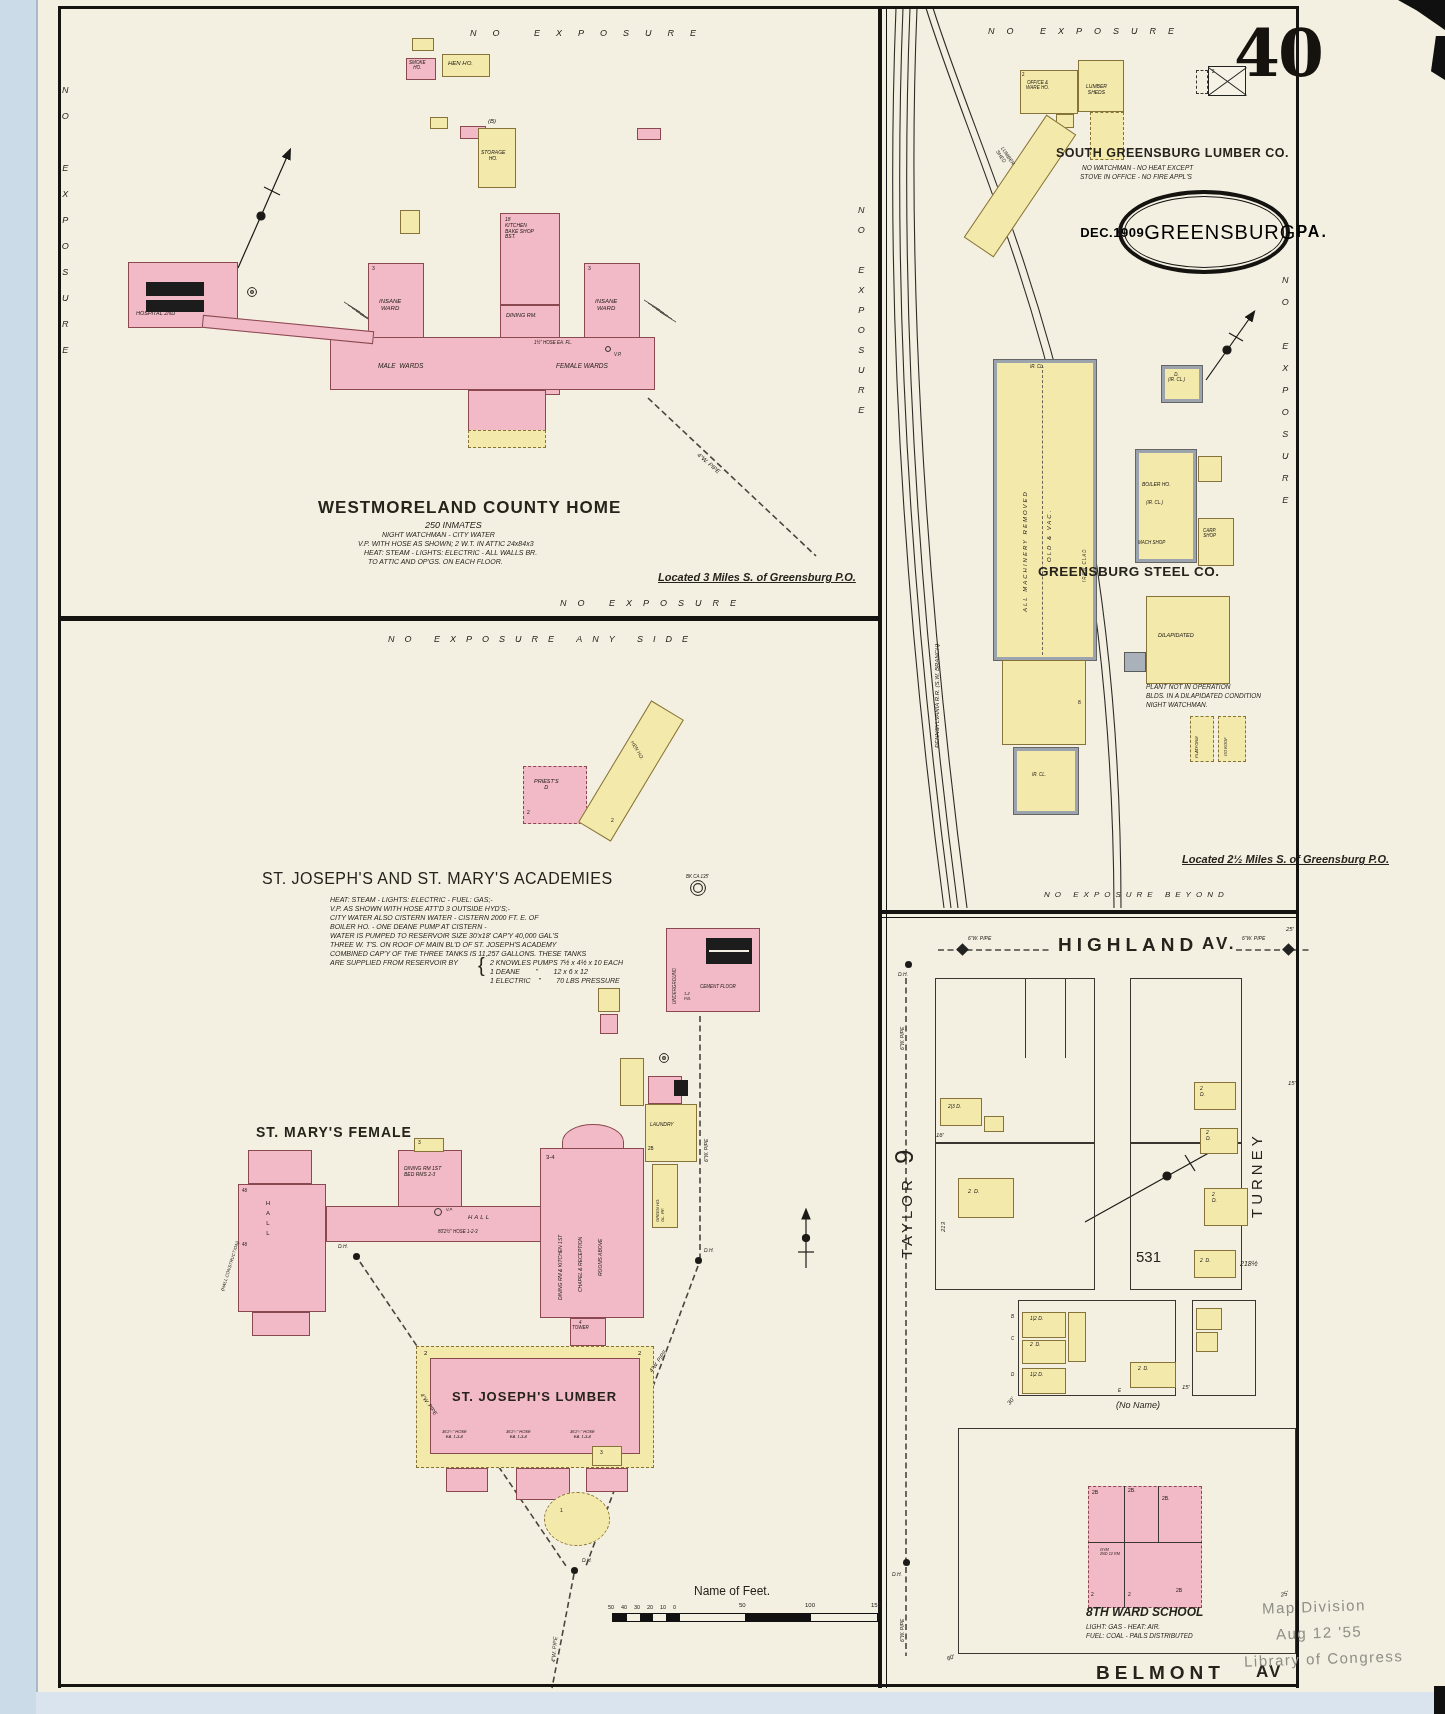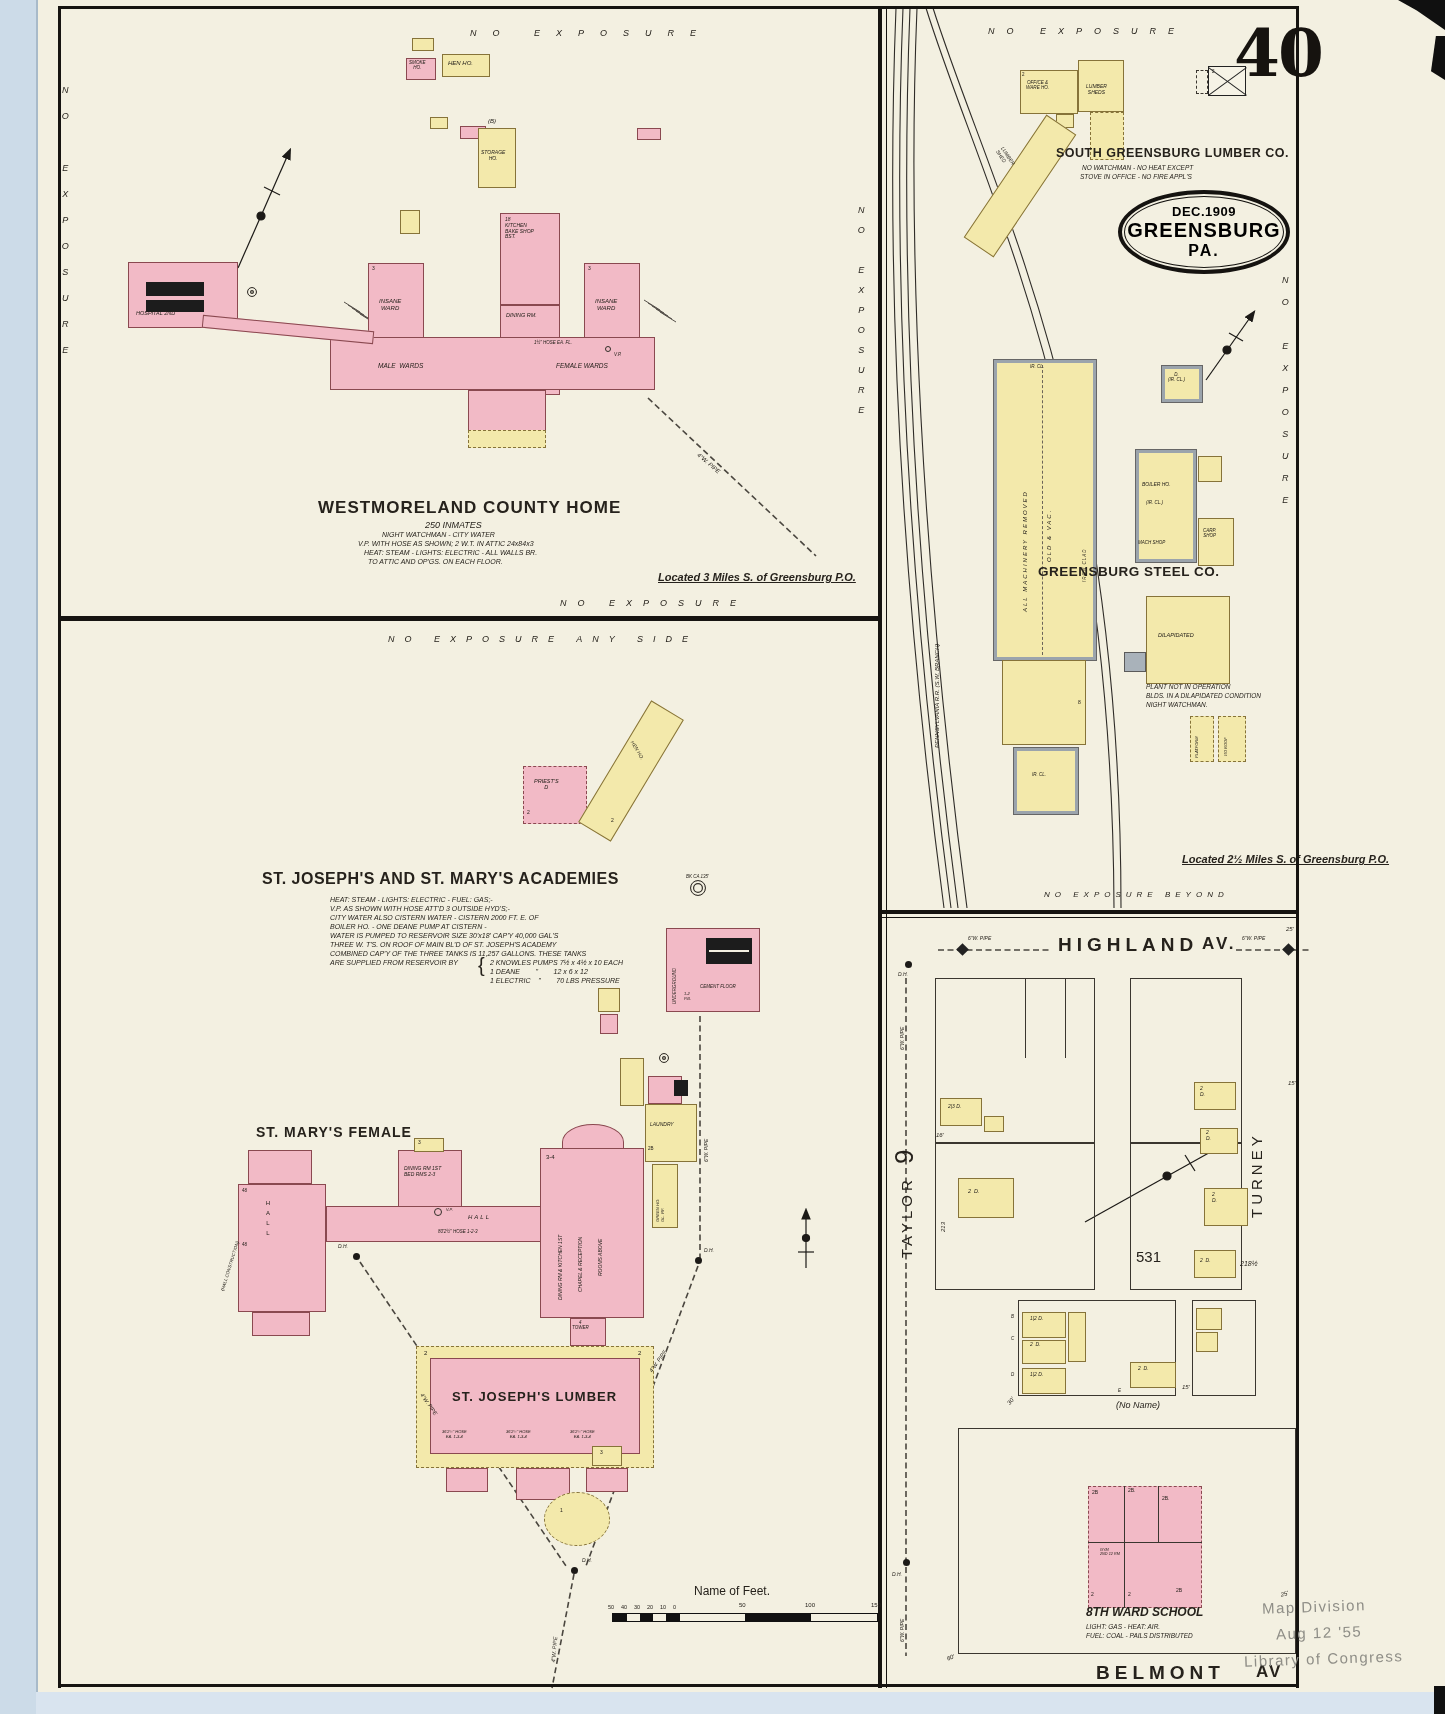--- a/index.html
+++ b/index.html
@@ -21,24 +21,24 @@
   .xbox{background:#f6f3e6;border:1.5px solid #222;}
   .xbox::before,.xbox::after{content:"";position:absolute;left:-5px;top:50%;width:47px;height:1.2px;background:#222;transform-origin:50% 50%;}
   .xbox::before{transform:rotate(36deg);}
   .xbox::after{transform:rotate(-36deg);}
   .circ{position:absolute;border:1.3px solid #332f29;border-radius:50%;box-sizing:border-box;}
   .circ.fill{background:#1c1a17;border:none;}
   .circ.double{box-shadow:inset 0 0 0 2px #f3f0e1, inset 0 0 0 3.2px #332f29;}
   .rule{position:absolute;background:#161411;}
   .ovl{position:absolute;left:0;top:0;pointer-events:none;}
   .oval{position:absolute;left:1118px;top:190px;width:164px;height:76px;border:4px solid #151310;border-radius:50%;
-        display:flex;flex-direction:column;align-items:center;justify-content:center;}
+        display:flex;flex-direction:row;align-items:center;justify-content:center;}
   .oval .inner{position:absolute;inset:2px;border:1.5px solid #151310;border-radius:50%;}
   .ov-date{font-size:13px;font-weight:bold;letter-spacing:.5px;}
-  .ov-city{font-size:20px;font-weight:bold;letter-spacing:1px;}
+  .ov-city{font-size:20px;font-weight:normal;letter-spacing:1px;}
   .ov-state{font-size:16px;font-weight:bold;letter-spacing:2px;}
   .sheetnum{position:absolute;left:1234px;top:14px;font-family:"DejaVu Serif",serif;font-weight:bold;font-size:66px;color:#16130f;letter-spacing:-2px;}
   .stamp{position:absolute;color:#8f8e87;font-size:15px;letter-spacing:1.5px;transform:rotate(-2deg);}
   .scale-title{position:absolute;left:694px;top:1584px;font-size:12px;color:#26221c;}
   .scalebar{position:absolute;left:612px;top:1613px;width:266px;height:9px;border:1px solid #111;display:flex;box-sizing:border-box;}
   .scalebar div{height:100%;}
   .strip-left{position:absolute;left:0;top:0;width:36px;height:1714px;background:#ccdbe8;border-right:2px solid #a8bac9;}
   .strip-bottom{position:absolute;left:36px;top:1692px;width:1409px;height:22px;background:#d9e4ef;}
   .corner{position:absolute;background:#101010;}
 </style>
@@ -221,21 +221,21 @@
       <div class="txt" style="left: 595px; top: 298px; font-size: 6px; font-style: italic; text-align: center;">INSANE
 WARD</div>
       <div class="txt" style="left: 378px; top: 362px; font-size: 6.5px; font-style: italic;">MALE  WARDS</div>
       <div class="txt" style="left: 556px; top: 362px; font-size: 6.5px; font-style: italic;">FEMALE WARDS</div>
       <div class="txt" style="left: 136px; top: 310px; font-size: 5.5px; font-style: italic;">HOSPITAL 2ND</div>
       <div class="txt" style="left: 534px; top: 340px; font-size: 4.5px; font-style: italic;">1½" HOSE EA. FL.</div>
       <div class="txt" style="left: 614px; top: 352px; font-size: 4.5px; font-style: italic;">V.P.</div>
       <div class="txt" style="left: 372px; top: 266px; font-size: 5px;">3</div>
       <div class="txt" style="left: 588px; top: 266px; font-size: 5px;">3</div>
       <div class="txt" style="left: 700px; top: 452px; font-size: 6px; font-style: italic; transform: rotate(40deg); transform-origin: 0px 0px;">4"W. PIPE</div>
-      <div class="txt" style="left: 262px; top: 870px; font-size: 16px; font-weight: 700; letter-spacing: 0.5px;">ST. JOSEPH'S AND ST. MARY'S ACADEMIES</div>
+      <div class="txt" style="left: 262px; top: 870px; font-size: 16px; font-weight: 400; letter-spacing: 0.5px;">ST. JOSEPH'S AND ST. MARY'S ACADEMIES</div>
       <div class="txt" style="left: 330px; top: 896px; font-size: 7px; font-style: italic;">HEAT: STEAM - LIGHTS: ELECTRIC - FUEL: GAS;-</div>
       <div class="txt" style="left: 330px; top: 905px; font-size: 7px; font-style: italic;">V.P. AS SHOWN WITH HOSE ATT'D 3 OUTSIDE HYD'S;-</div>
       <div class="txt" style="left: 330px; top: 914px; font-size: 7px; font-style: italic;">CITY WATER ALSO CISTERN WATER - CISTERN 2000 FT. E. OF</div>
       <div class="txt" style="left: 330px; top: 923px; font-size: 7px; font-style: italic;">BOILER HO. - ONE DEANE PUMP AT CISTERN -</div>
       <div class="txt" style="left: 330px; top: 932px; font-size: 7px; font-style: italic;">WATER IS PUMPED TO RESERVOIR SIZE 30'x18' CAP'Y 40,000 GAL'S</div>
       <div class="txt" style="left: 330px; top: 941px; font-size: 7px; font-style: italic;">THREE W. T'S. ON ROOF OF MAIN BL'D OF ST. JOSEPH'S ACADEMY</div>
       <div class="txt" style="left: 330px; top: 950px; font-size: 7px; font-style: italic;">COMBINED CAP'Y OF THE THREE TANKS IS 11,257 GALLONS. THESE TANKS</div>
       <div class="txt" style="left: 330px; top: 959px; font-size: 7px; font-style: italic;">ARE SUPPLIED FROM RESERVOIR BY</div>
       <div class="txt" style="left: 478px; top: 954px; font-size: 20px;">{</div>
       <div class="txt" style="left: 490px; top: 959px; font-size: 7px; font-style: italic;">2 KNOWLES PUMPS 7½ x 4½ x 10 EACH</div>

